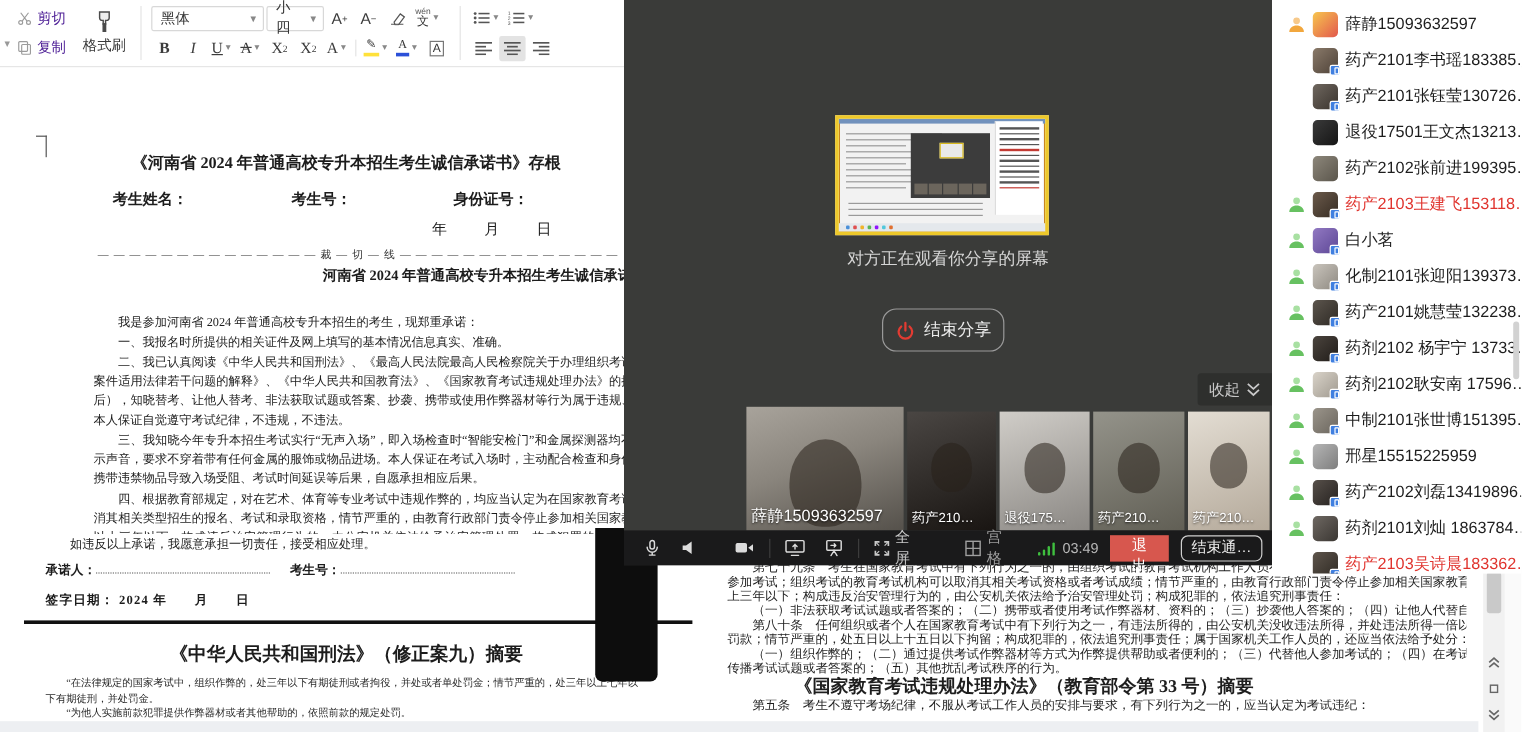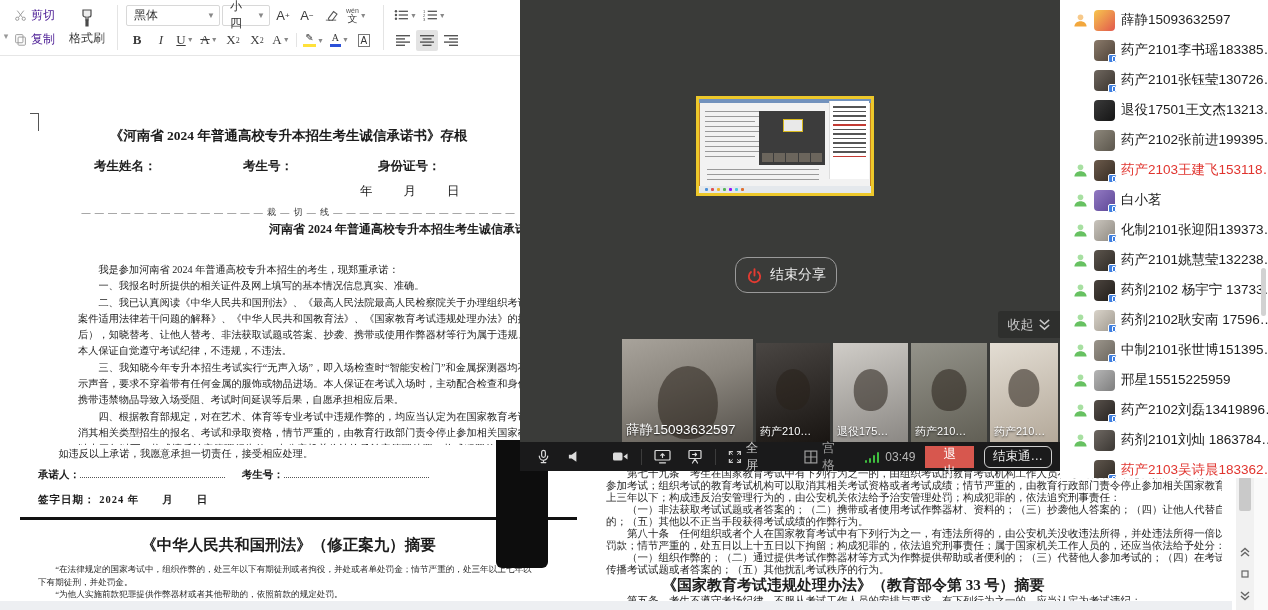--- a/index.html
+++ b/index.html
@@ -371,21 +371,20 @@
           <p>“为他人实施前款犯罪提供作弊器材或者其他帮助的，依照前款的规定处罚。</p>
         </div>
     </div>
 
     <div class="page2">
 
     <div class="d2line">　　第七十九条　考生在国家教育考试中有下列行为之一的，由组织考试的教育考试机构工作人员在考试现场采取必要措施予以制止并终止其继续</div>
         <div class="d2line">参加考试；组织考试的教育考试机构可以取消其相关考试资格或者考试成绩；情节严重的，由教育行政部门责令停止参加相关国家教育考试一年以</div>
         <div class="d2line">上三年以下；构成违反治安管理行为的，由公安机关依法给予治安管理处罚；构成犯罪的，依法追究刑事责任：</div>
         <div class="d2line">　　（一）非法获取考试试题或者答案的；（二）携带或者使用考试作弊器材、资料的；（三）抄袭他人答案的；（四）让他人代替自己参加考试</div>
-        <div class="d2line">的；（五）其他以不正当手段获得考试成绩的作弊行为。</div>
         <div class="d2line">　　第八十条　任何组织或者个人在国家教育考试中有下列行为之一，有违法所得的，由公安机关没收违法所得，并处违法所得一倍以上五倍以下</div>
         <div class="d2line">罚款；情节严重的，处五日以上十五日以下拘留；构成犯罪的，依法追究刑事责任；属于国家机关工作人员的，还应当依法给予处分：</div>
         <div class="d2line">　　（一）组织作弊的；（二）通过提供考试作弊器材等方式为作弊提供帮助或者便利的；（三）代替他人参加考试的；（四）在考试结束前泄露、</div>
         <div class="d2line">传播考试试题或者答案的；（五）其他扰乱考试秩序的行为。</div>
         <div class="d2line h2">《国家教育考试违规处理办法》（教育部令第 33 号）摘要</div>
         <div class="d2line">　　第五条　考生不遵守考场纪律，不服从考试工作人员的安排与要求，有下列行为之一的，应当认定为考试违纪：</div>
       </div>
 
     <div class="strip"></div>
 
@@ -467,20 +466,21 @@
         <i style="background:#4a90d9"></i>
           <i style="background:#e05050"></i>
           <i style="background:#f0b429"></i>
           <i style="background:#58b558"></i>
           <i style="background:#9013fe"></i>
           <i style="background:#50c8dc"></i>
           <i style="background:#e07030"></i>
       </div>
     </div>
 
+    <div class="share-caption">对方正在观看你分享的屏幕</div>
 
     <button class="end-share">
       <svg width="17" height="17" viewBox="0 0 18 18">
           <g stroke="#e23b32" stroke-width="2" fill="none" stroke-linecap="round">
             <path d="M5.3 5.4a6 6 0 1 0 7.4 0"></path>
             <path d="M9 2.2V9"></path>
           </g>
         </svg>
       <span>结束分享</span>
     </button>

